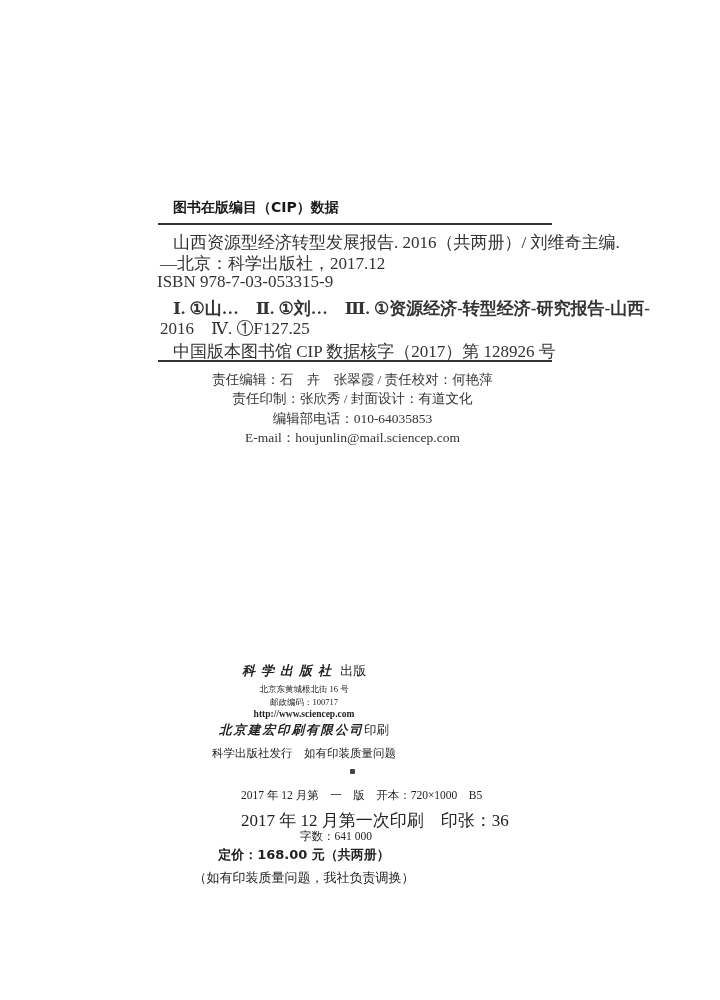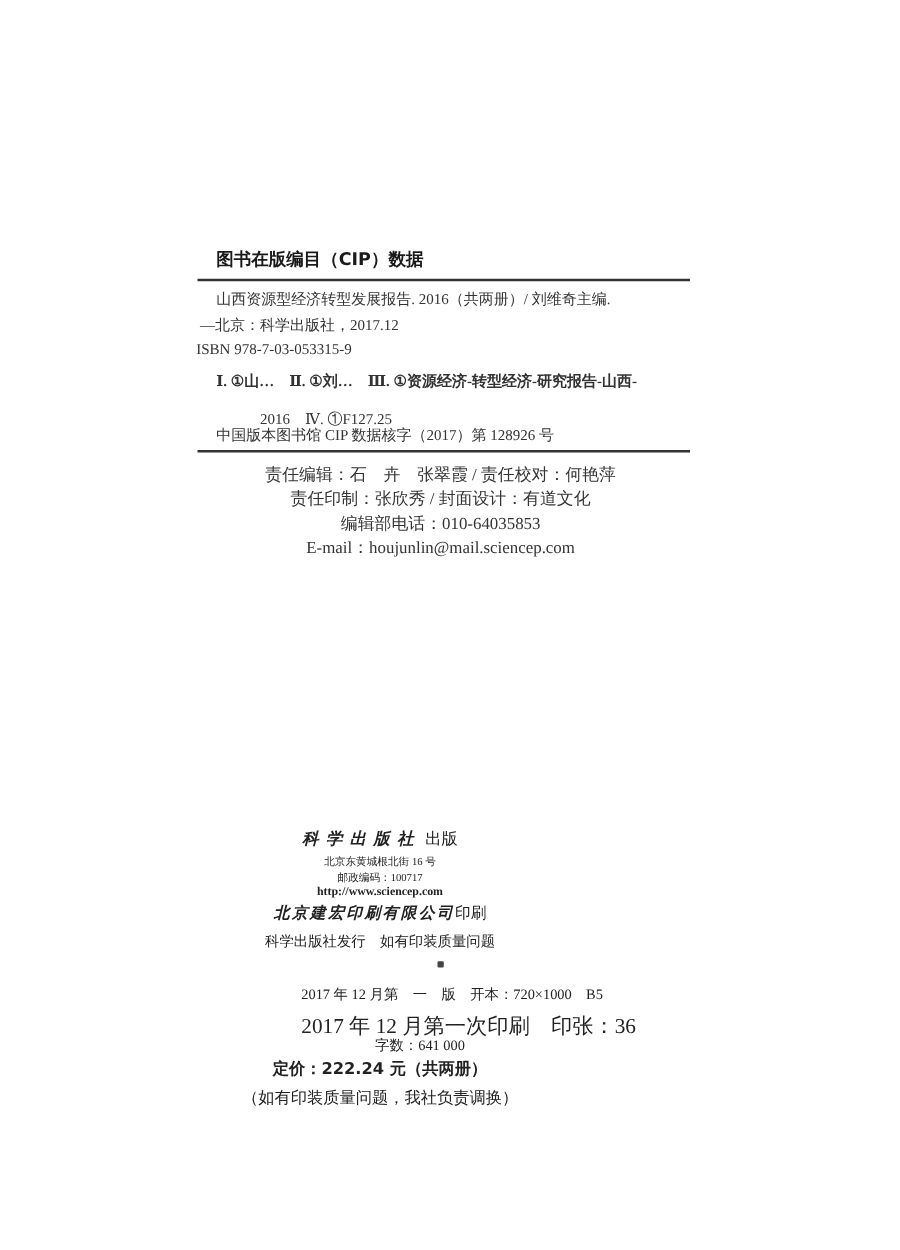--- a/index.html
+++ b/index.html
@@ -5,38 +5,38 @@
     html, body { margin: 0; padding: 0; }
     body {
       width: 720px; height: 1000px; background: #ffffff; position: relative;
       overflow: hidden; color: #222;
       font-family: "Liberation Serif", "DejaVu Serif", serif;
     }
     .abs { position: absolute; white-space: nowrap; }
     .sans { font-family: "DejaVu Sans", "Liberation Sans", sans-serif; }
     .rule { position: absolute; left: 158px; width: 394px; height: 2px; background: #333; }
     .cip-title { left: 173px; top: 199px; font-size: 14px; font-weight: bold; color: #1a1a1a; }
-    .cip-line { font-size: 12px; color: #333; }
+    .cip-line { font-size: 17px; color: #333; }
     .credit { font-size: 13.5px; color: #333; left: 0; width: 705px; text-align: center; }
     .pub { left: 0; width: 608px; text-align: center; color: #222; }
     .seal { font-weight: bold; letter-spacing: 6px; font-family: "DejaVu Serif", serif; font-style: italic; }
     .bullet { position: absolute; left: 350px; top: 769px; width: 5px; height: 5px; background: #444; border-radius: 1px; }
   </style>
 </head>
 <body>
 
 <div class="abs cip-title sans">图书在版编目（CIP）数据</div>
 <div class="rule" style="top:223px;"></div>
 
 <div class="abs cip-line" style="left:173px; top:231px;">山西资源型经济转型发展报告. 2016（共两册）/ 刘维奇主编.</div>
 <div class="abs cip-line" style="left:160px; top:252px;">—北京：科学出版社，2017.12</div>
 <div class="abs cip-line" style="left:157px; top:272px;">ISBN 978-7-03-053315-9</div>
 
 <div class="abs cip-line" style="left:173px; top:297px;font-weight:bold;">Ⅰ. ①山…　Ⅱ. ①刘…　Ⅲ. ①资源经济-转型经济-研究报告-山西-</div>
-<div class="abs cip-line" style="left:160px; top:327px;margin-left:48px;">2016　Ⅳ. ①F127.25</div>
+<div class="abs cip-line" style="left:160px; top:317px;">2016　Ⅳ. ①F127.25</div>
 
 <div class="abs cip-line" style="left:173px; top:340px;">中国版本图书馆 CIP 数据核字（2017）第 128926 号</div>
 <div class="rule" style="top:360px;"></div>
 
 <div class="abs credit" style="top:371px;">责任编辑：石　卉　张翠霞 / 责任校对：何艳萍</div>
 <div class="abs credit" style="top:390px;">责任印制：张欣秀 / 封面设计：有道文化</div>
 <div class="abs credit" style="top:410px;">编辑部电话：010-64035853</div>
 <div class="abs credit" style="top:429px;text-align:center;">E-mail：houjunlin@mail.sciencep.com</div>
 
 <div class="abs pub" style="top:662px; font-size:13px;">
@@ -49,14 +49,14 @@
 <div class="abs pub" style="top:722px; font-size:12.5px;">
   <span class="seal" style="letter-spacing:2px;">北京建宏印刷有限公司</span><span class="sans">印刷</span>
 </div>
 
 <div class="abs pub sans" style="top:746px; font-size:11.5px;">科学出版社发行　如有印装质量问题</div>
 <div class="bullet"></div>
 
 <div class="abs" style="left:241px; top:788px; font-size:11.5px;">2017 年 12 月第　一　版　开本：720×1000　B5</div>
 <div class="abs" style="left:241px; top:809px; font-size:17px;">2017 年 12 月第一次印刷　印张：36</div>
 <div class="abs pub" style="top:829px; font-size:11.5px;padding-left:32px;">字数：641 000</div>
-<div class="abs pub sans" style="top:846px; font-size:13px; font-weight:bold;">定价：222.24 元（共两册）</div>
+<div class="abs pub sans" style="top:846px; font-size:13px; font-weight:bold;">定价：168.00 元（共两册）</div>
 <div class="abs pub sans" style="top:869px; font-size:13px;">（如有印装质量问题，我社负责调换）</div>
 
 </body></html>

